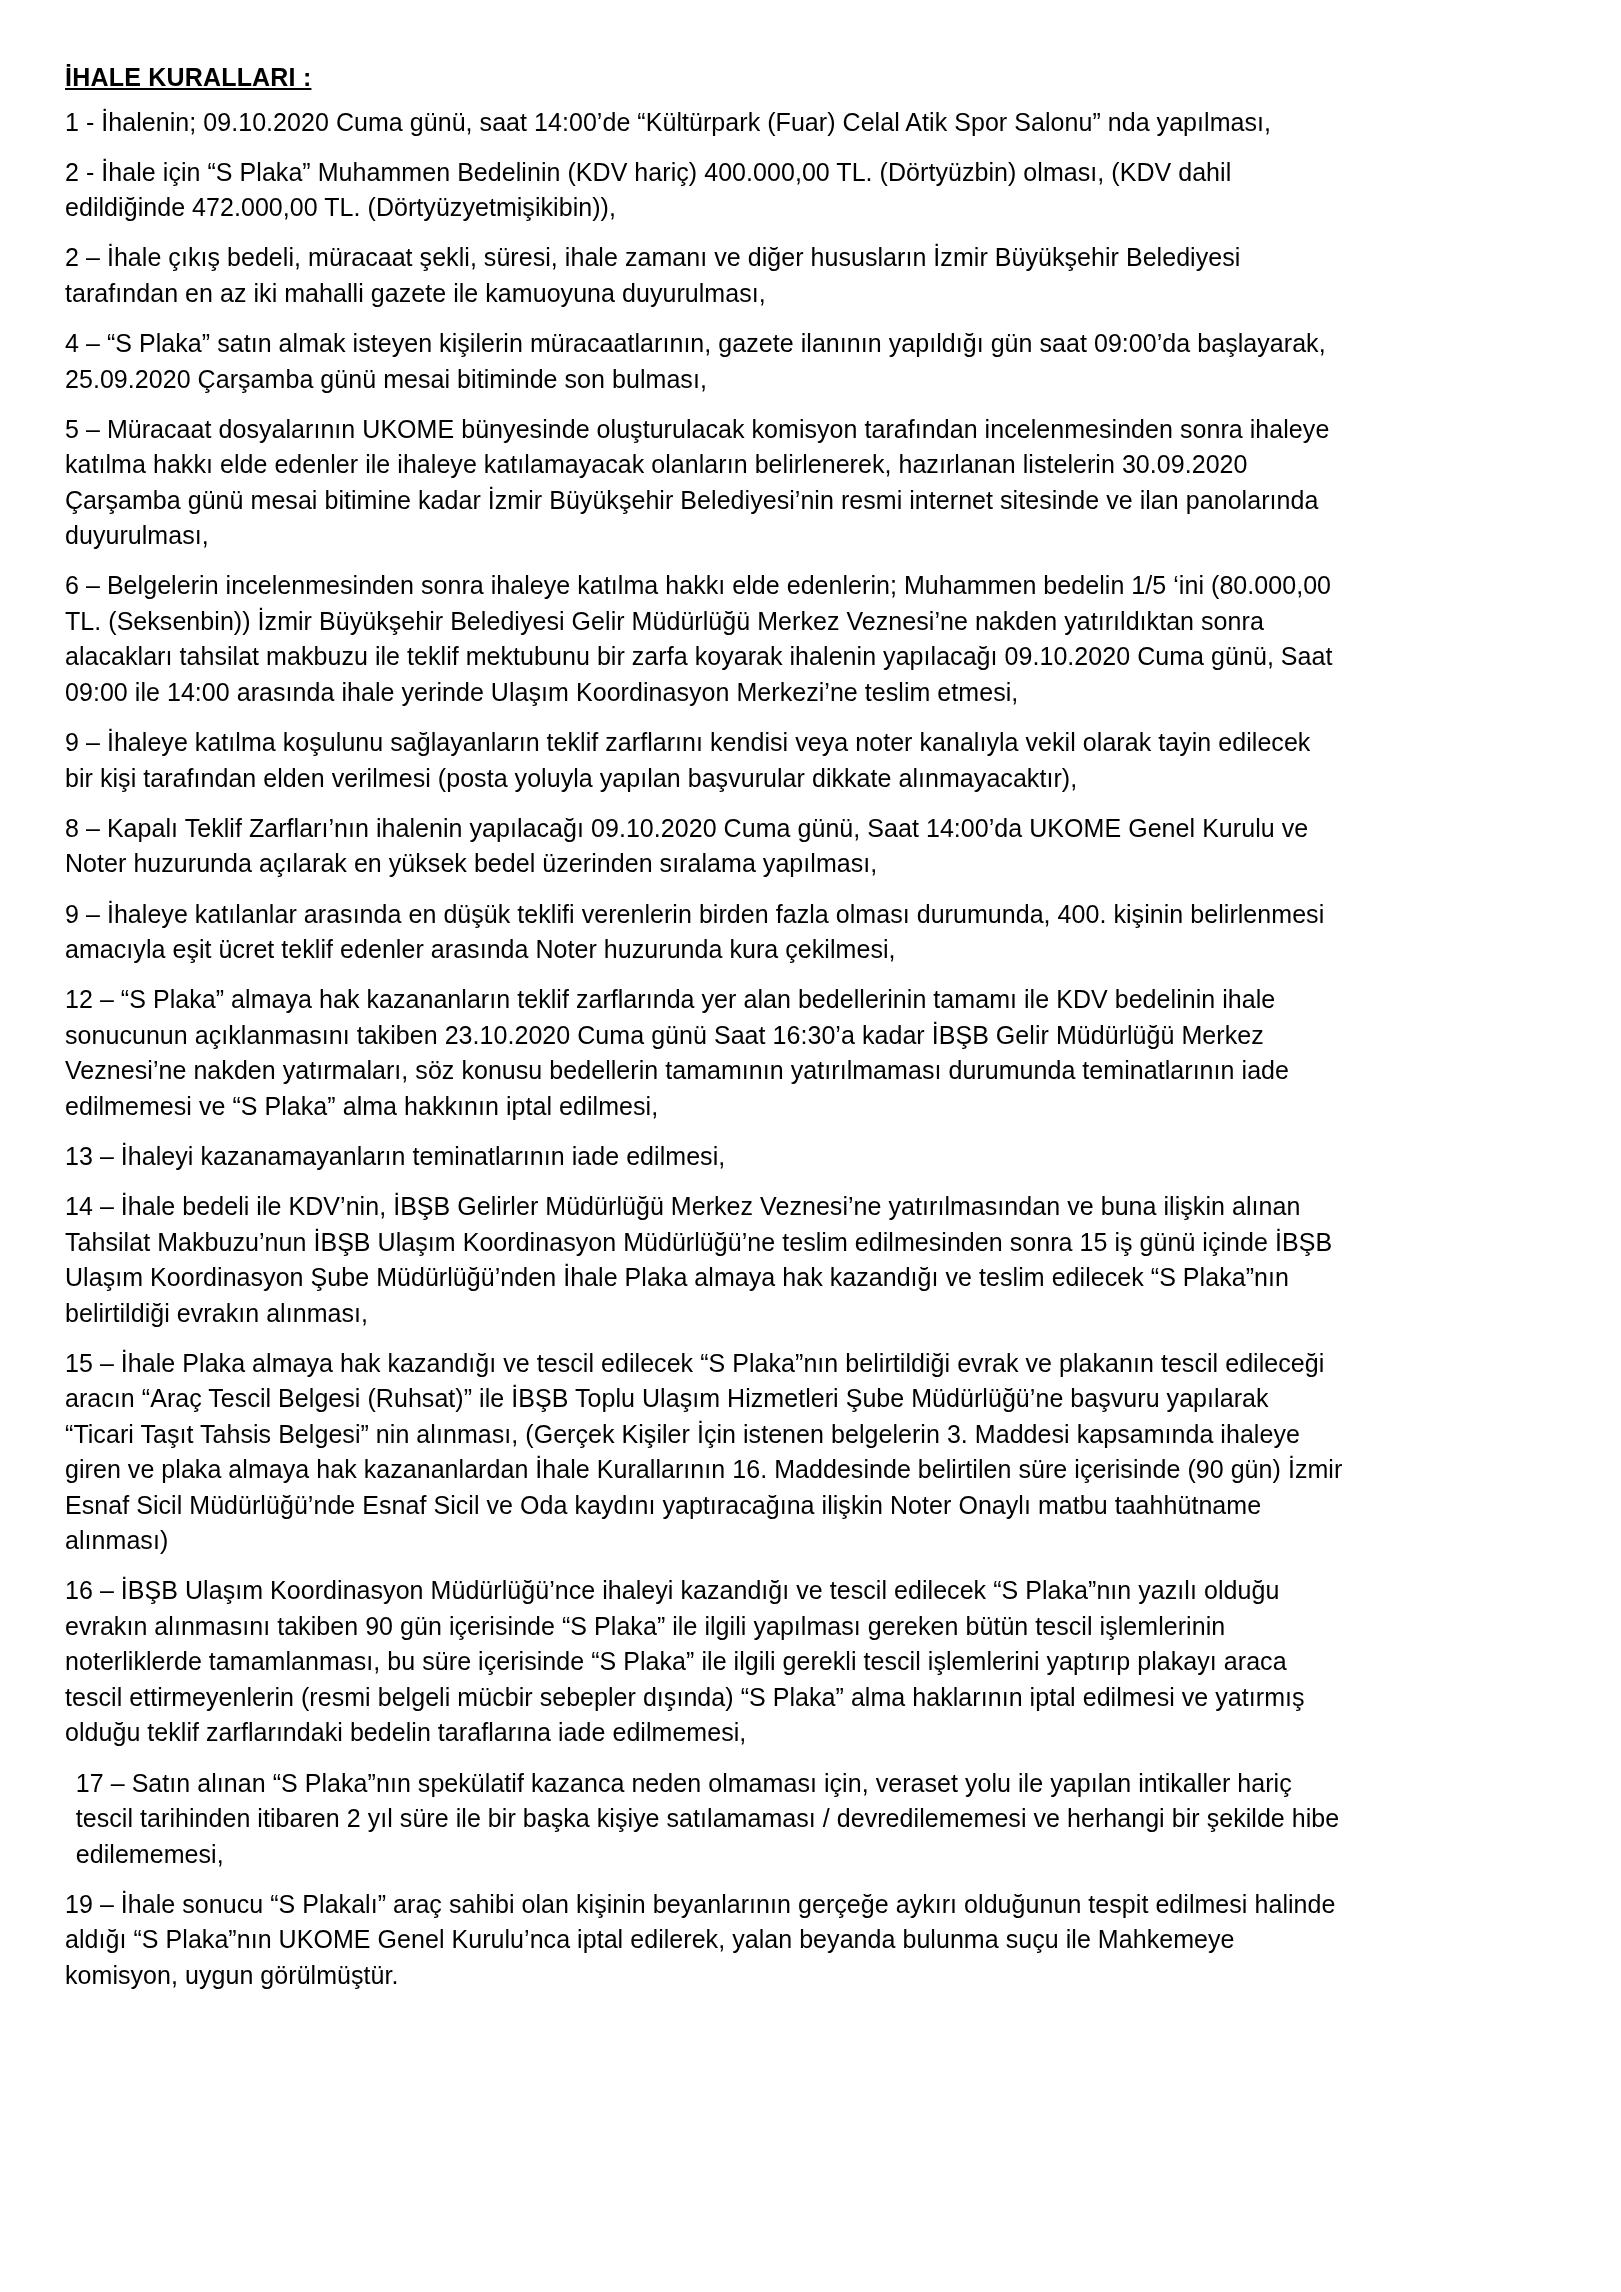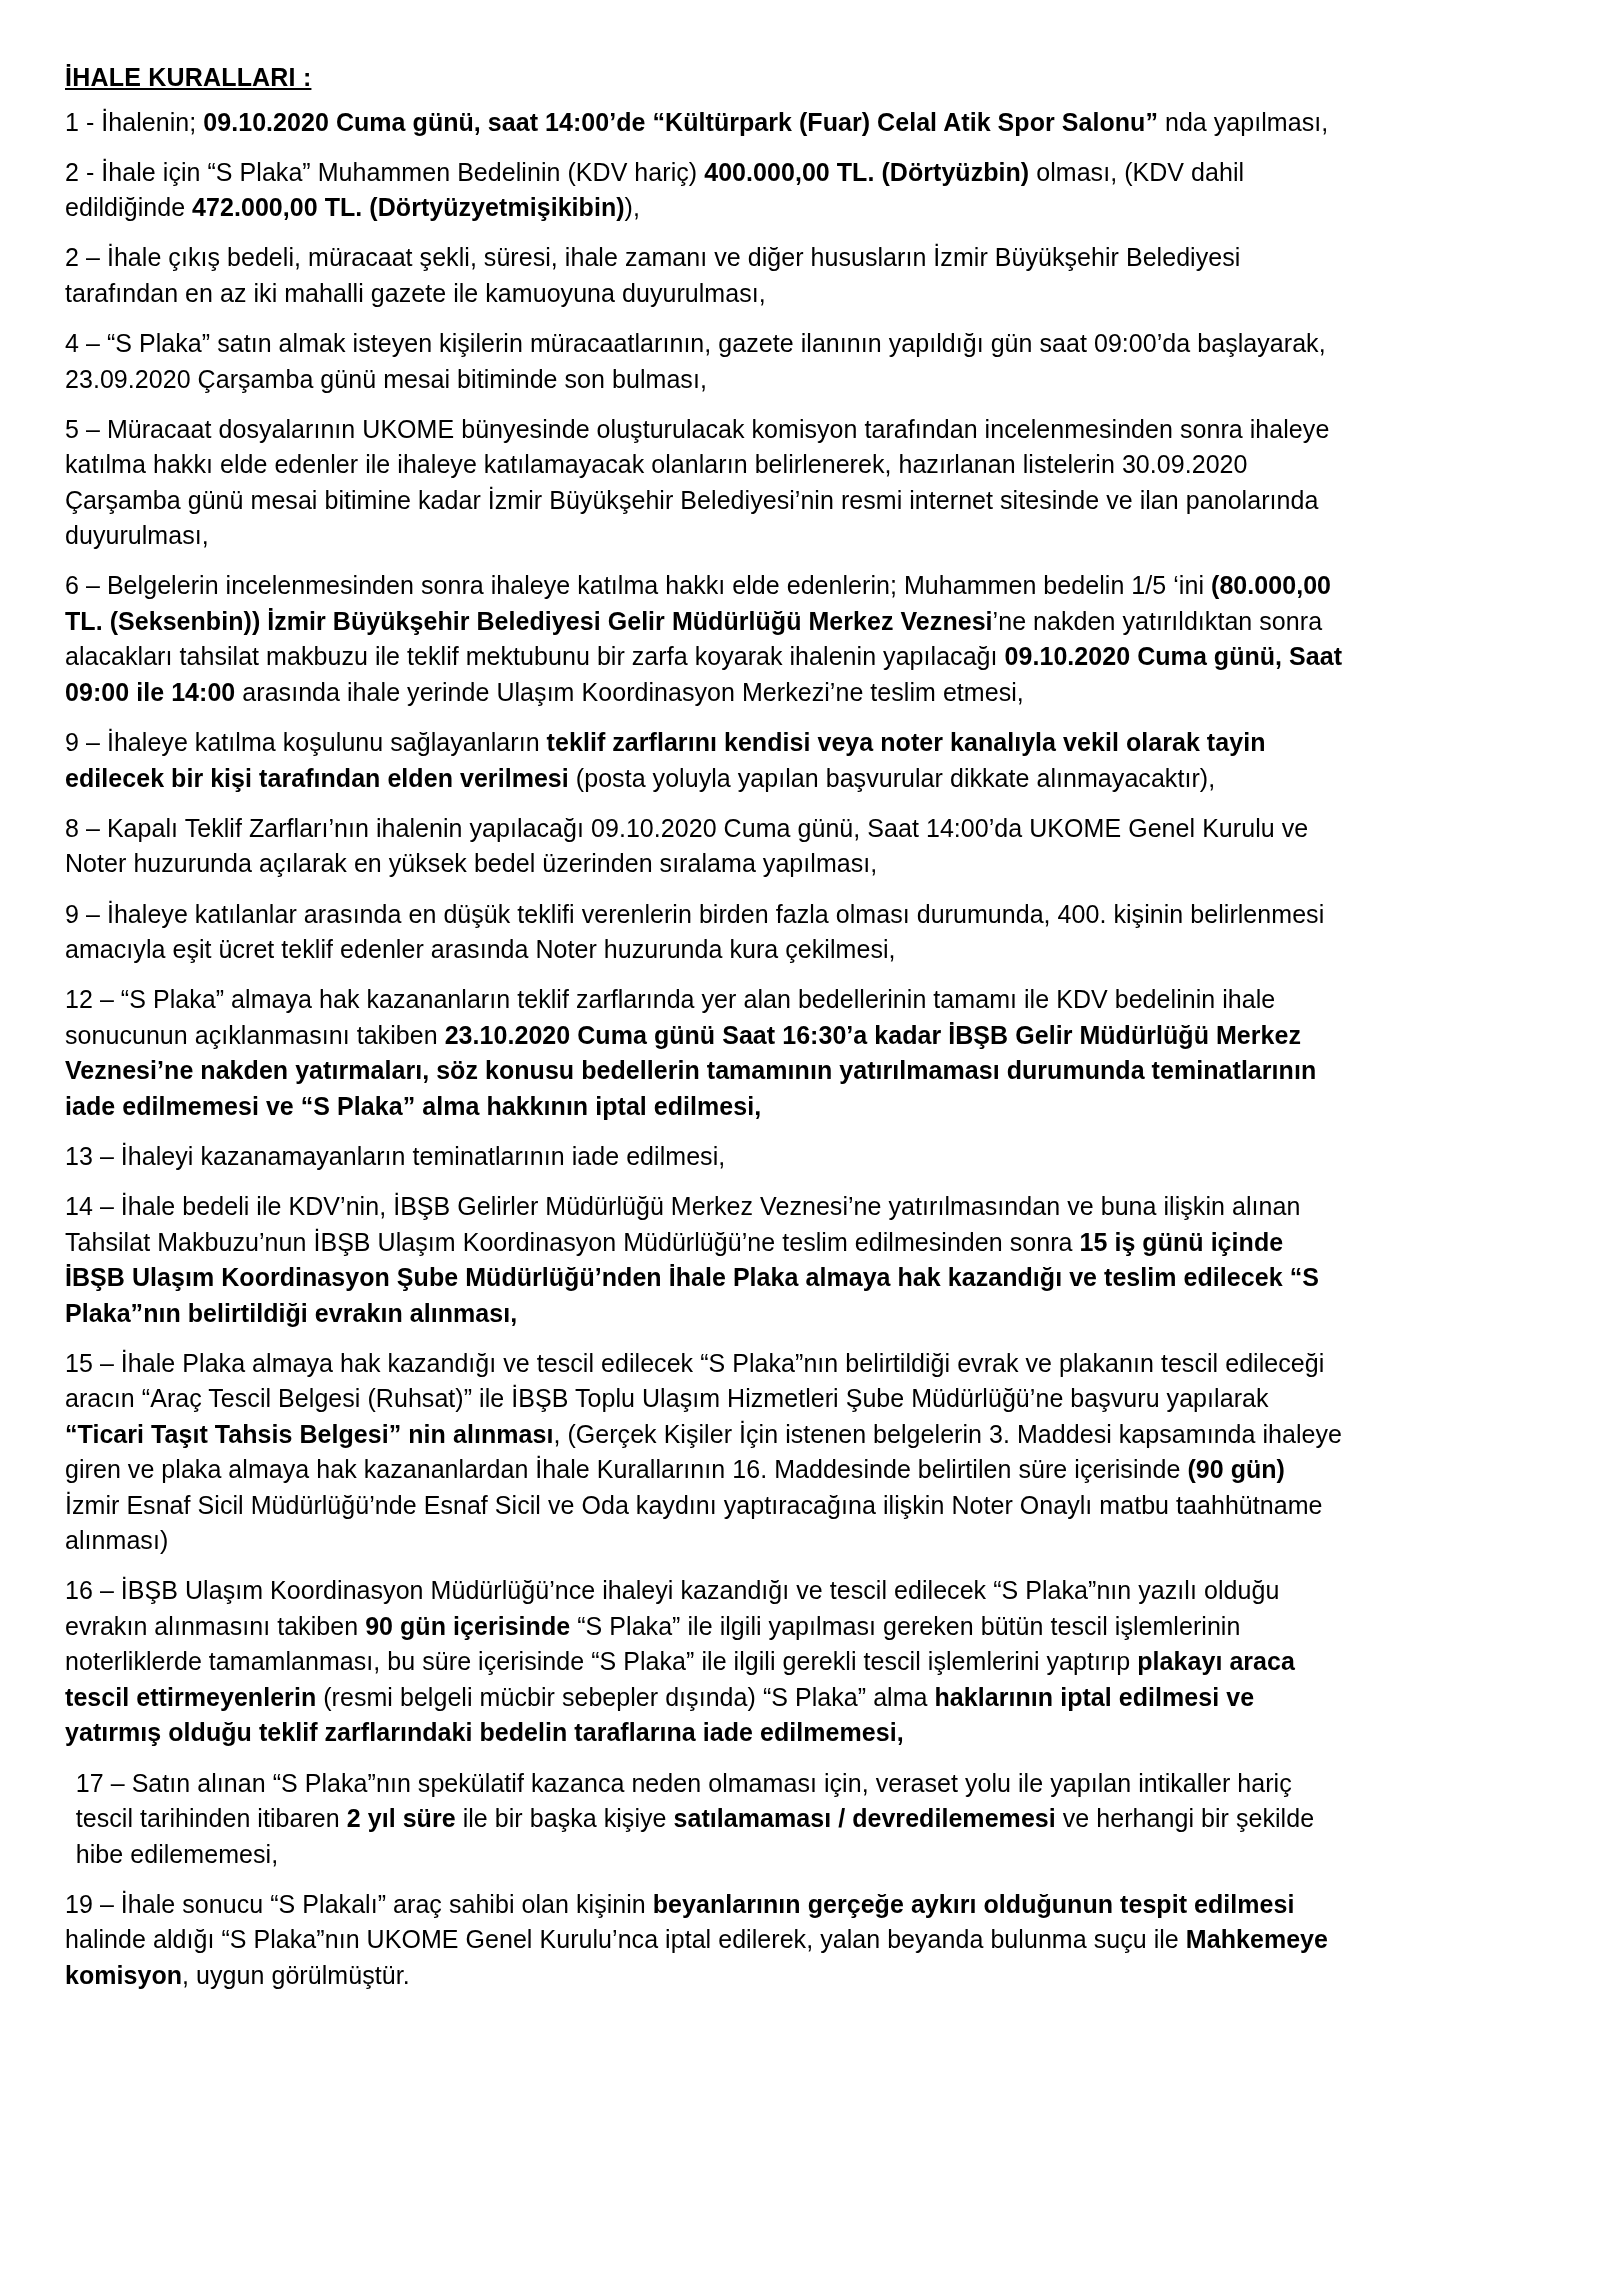--- a/index.html
+++ b/index.html
@@ -31,36 +31,36 @@
     font-size: 25px;
     line-height: 1.42;
     margin: 0 0 14.7px 0;
     text-align: left;
     letter-spacing: 0.05px;
   }
   .clause.indent {
     padding-left: 10.8px;
   }
   .clause b {
-    font-weight: bold;
+    font-weight: normal;
   }
   .last {
     margin-bottom: 0;
   }
 </style>
 </head>
 <body>
 
 <div class="page">
   <div class="doc-title">İHALE KURALLARI :</div>
   <div id="clause-list">
       <p class="clause"><span>1 - İhalenin; </span><b>09.10.2020 Cuma günü, saat 14:00’de “Kültürpark (Fuar) Celal Atik Spor Salonu”</b><span> nda yapılması,</span></p>
       <p class="clause"><span>2 - İhale için “S Plaka” Muhammen Bedelinin (KDV hariç) </span><b>400.000,00 TL. (Dörtyüzbin)</b><span> olması, (KDV dahil edildiğinde </span><b>472.000,00 TL. (Dörtyüzyetmişikibin)</b><span>),</span></p>
       <p class="clause"><span>2 – İhale çıkış bedeli, müracaat şekli, süresi, ihale zamanı ve diğer hususların İzmir Büyükşehir Belediyesi tarafından en az iki mahalli gazete ile kamuoyuna duyurulması,</span></p>
-      <p class="clause"><span>4 – “S Plaka” satın almak isteyen kişilerin müracaatlarının, gazete ilanının yapıldığı gün saat 09:00’da başlayarak, 23.09.2020 Çarşamba günü mesai bitiminde son bulması,</span></p>
+      <p class="clause"><span>4 – “S Plaka” satın almak isteyen kişilerin müracaatlarının, gazete ilanının yapıldığı gün saat 09:00’da başlayarak, 25.09.2020 Çarşamba günü mesai bitiminde son bulması,</span></p>
       <p class="clause"><span>5 – Müracaat dosyalarının UKOME bünyesinde oluşturulacak komisyon tarafından incelenmesinden sonra ihaleye katılma hakkı elde edenler ile ihaleye katılamayacak olanların belirlenerek, hazırlanan listelerin 30.09.2020 Çarşamba günü mesai bitimine kadar İzmir Büyükşehir Belediyesi’nin resmi internet sitesinde ve ilan panolarında duyurulması,</span></p>
       <p class="clause"><span>6 – Belgelerin incelenmesinden sonra ihaleye katılma hakkı elde edenlerin; Muhammen bedelin 1/5 ‘ini </span><b>(80.000,00 TL. (Seksenbin)) İzmir Büyükşehir Belediyesi Gelir Müdürlüğü Merkez Veznesi</b><span>’ne nakden yatırıldıktan sonra alacakları tahsilat makbuzu ile teklif mektubunu bir zarfa koyarak ihalenin yapılacağı </span><b>09.10.2020 Cuma günü, Saat 09:00 ile 14:00</b><span> arasında ihale yerinde Ulaşım Koordinasyon Merkezi’ne teslim etmesi,</span></p>
       <p class="clause"><span>9 – İhaleye katılma koşulunu sağlayanların </span><b>teklif zarflarını kendisi veya noter kanalıyla vekil olarak tayin edilecek bir kişi tarafından elden verilmesi</b><span> (posta yoluyla yapılan başvurular dikkate alınmayacaktır),</span></p>
       <p class="clause"><span>8 – Kapalı Teklif Zarfları’nın ihalenin yapılacağı 09.10.2020 Cuma günü, Saat 14:00’da UKOME Genel Kurulu ve Noter huzurunda açılarak en yüksek bedel üzerinden sıralama yapılması,</span></p>
       <p class="clause"><span>9 – İhaleye katılanlar arasında en düşük teklifi verenlerin birden fazla olması durumunda, 400. kişinin belirlenmesi amacıyla eşit ücret teklif edenler arasında Noter huzurunda kura çekilmesi,</span></p>
       <p class="clause"><span>12 – “S Plaka” almaya hak kazananların teklif zarflarında yer alan bedellerinin tamamı ile KDV bedelinin ihale sonucunun açıklanmasını takiben </span><b>23.10.2020 Cuma günü Saat 16:30’a kadar İBŞB Gelir Müdürlüğü Merkez Veznesi’ne nakden yatırmaları, söz konusu bedellerin tamamının yatırılmaması durumunda teminatlarının iade edilmemesi ve “S Plaka” alma hakkının iptal edilmesi,</b></p>
       <p class="clause"><span>13 – İhaleyi kazanamayanların teminatlarının iade edilmesi,</span></p>
       <p class="clause"><span>14 – İhale bedeli ile KDV’nin, İBŞB Gelirler Müdürlüğü Merkez Veznesi’ne yatırılmasından ve buna ilişkin alınan Tahsilat Makbuzu’nun İBŞB Ulaşım Koordinasyon Müdürlüğü’ne teslim edilmesinden sonra </span><b>15 iş günü içinde İBŞB Ulaşım Koordinasyon Şube Müdürlüğü’nden İhale Plaka almaya hak kazandığı ve teslim edilecek “S Plaka”nın belirtildiği evrakın alınması,</b></p>
       <p class="clause"><span>15 – İhale Plaka almaya hak kazandığı ve tescil edilecek “S Plaka”nın belirtildiği evrak ve plakanın tescil edileceği aracın “Araç Tescil Belgesi (Ruhsat)” ile İBŞB Toplu Ulaşım Hizmetleri Şube Müdürlüğü’ne başvuru yapılarak </span><b>“Ticari Taşıt Tahsis Belgesi” nin alınması</b><span>, (Gerçek Kişiler İçin istenen belgelerin 3. Maddesi kapsamında ihaleye giren ve plaka almaya hak kazananlardan İhale Kurallarının 16. Maddesinde belirtilen süre içerisinde </span><b>(90 gün)</b><span> İzmir Esnaf Sicil Müdürlüğü’nde Esnaf Sicil ve Oda kaydını yaptıracağına ilişkin Noter Onaylı matbu taahhütname alınması)</span></p>
       <p class="clause"><span>16 – İBŞB Ulaşım Koordinasyon Müdürlüğü’nce ihaleyi kazandığı ve tescil edilecek “S Plaka”nın yazılı olduğu evrakın alınmasını takiben </span><b>90 gün içerisinde</b><span> “S Plaka” ile ilgili yapılması gereken bütün tescil işlemlerinin noterliklerde tamamlanması, bu süre içerisinde “S Plaka” ile ilgili gerekli tescil işlemlerini yaptırıp </span><b>plakayı araca tescil ettirmeyenlerin</b><span> (resmi belgeli mücbir sebepler dışında) “S Plaka” alma </span><b>haklarının iptal edilmesi ve yatırmış olduğu teklif zarflarındaki bedelin taraflarına iade edilmemesi,</b></p>

